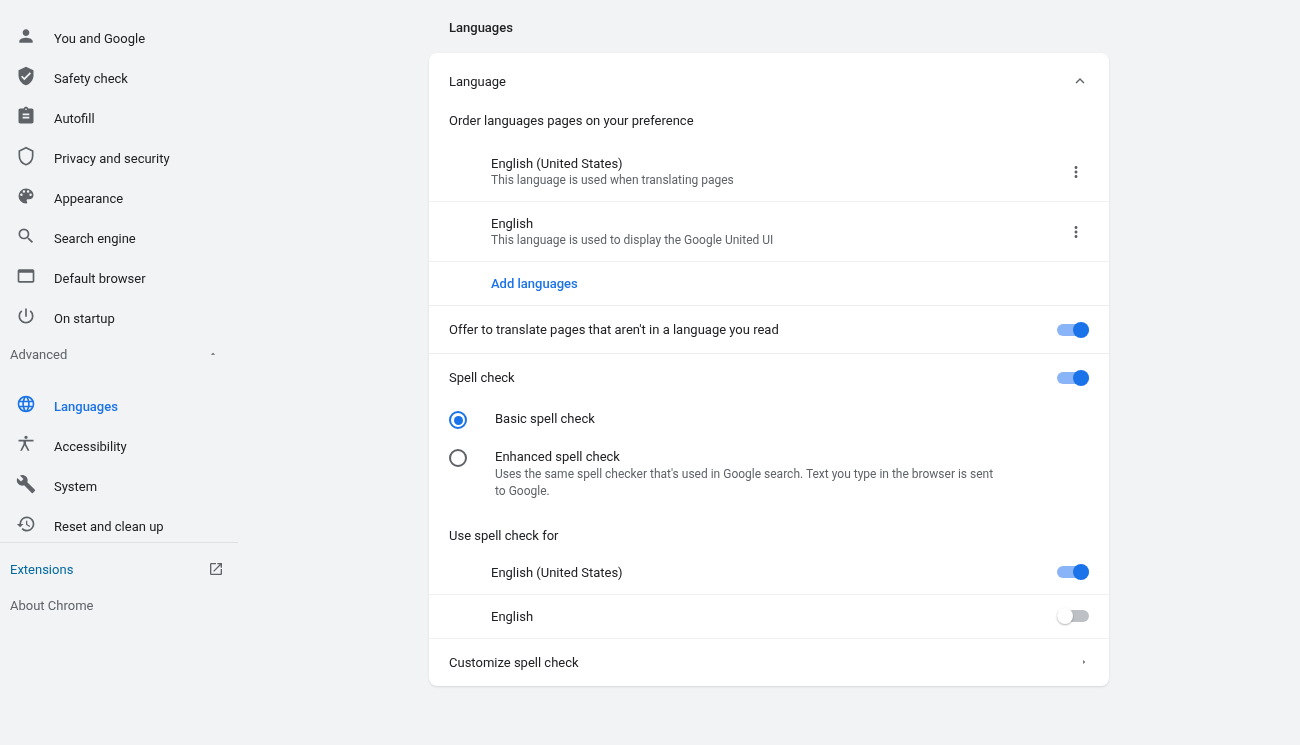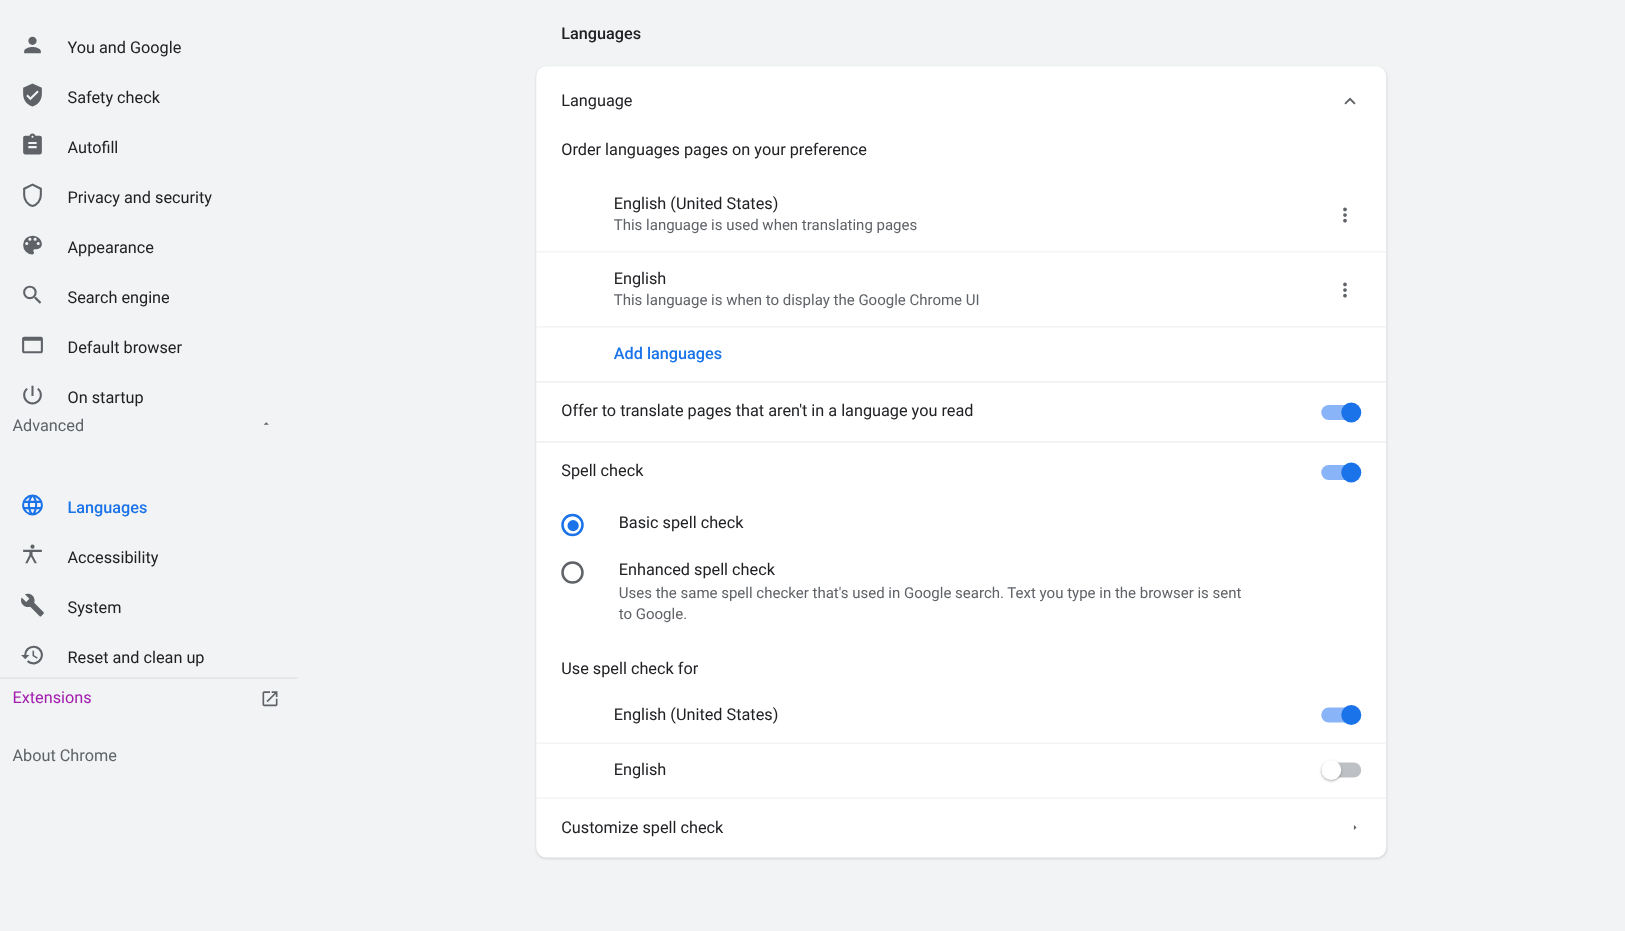--- a/index.html
+++ b/index.html
@@ -37,42 +37,42 @@
     font-size: 13px;
     padding-left: 6px;
   }
   .nav-item.active .icon,
   .nav-item.active .label {
     color: #1a73e8;
     font-weight: 500;
   }
   .advanced-row {
     display: flex;
-    align-items: flex-start;
+    align-items: center;
     justify-content: space-between;
     height: 40px;
     padding: 0 20px 0 10px;
     margin-top: 8px;
     cursor: pointer;
     color: #5f6368;
     font-size: 13px;
   }
   .divider {
     height: 1px;
     background: #e0e0e0;
     margin: 8px 0;
   }
   .ext-row {
     display: flex;
-    align-items: flex-start;
+    align-items: center;
     justify-content: space-between;
     height: 36px;
     padding: 0 14px 0 10px;
     cursor: pointer;
-    color: #a21caf;
+    color: #0369a1;
     font-size: 13px;
   }
   .about-row {
     padding: 0 10px;
     height: 36px;
     display: flex;
     align-items: center;
     color: #5f6368;
     font-size: 13px;
     cursor: pointer;
@@ -336,21 +336,21 @@
         </div>
         <div class="more-btn">
             <svg width="18" height="18" viewBox="0 0 24 24" fill="#5f6368">
               <path d="M12 8c1.1 0 2-.9 2-2s-.9-2-2-2-2 .9-2 2 .9 2 2 2zm0 2c-1.1 0-2 .9-2 2s.9 2 2 2 2-.9 2-2-.9-2-2-2zm0 6c-1.1 0-2 .9-2 2s.9 2 2 2 2-.9 2-2-.9-2-2-2z"></path>
             </svg>
           </div>
       </div>
       <div class="lang-item">
         <div class="lang-texts">
           <div class="lang-name">English</div>
-          <div class="lang-sub">This language is when to display the Google Chrome UI</div>
+          <div class="lang-sub">This language is used to display the Google United UI</div>
         </div>
         <div class="more-btn">
             <svg width="18" height="18" viewBox="0 0 24 24" fill="#5f6368">
               <path d="M12 8c1.1 0 2-.9 2-2s-.9-2-2-2-2 .9-2 2 .9 2 2 2zm0 2c-1.1 0-2 .9-2 2s.9 2 2 2 2-.9 2-2-.9-2-2-2zm0 6c-1.1 0-2 .9-2 2s.9 2 2 2 2-.9 2-2-.9-2-2-2z"></path>
             </svg>
           </div>
       </div>
       <div class="add-lang">Add languages</div>
 
       <div class="translate-row">

